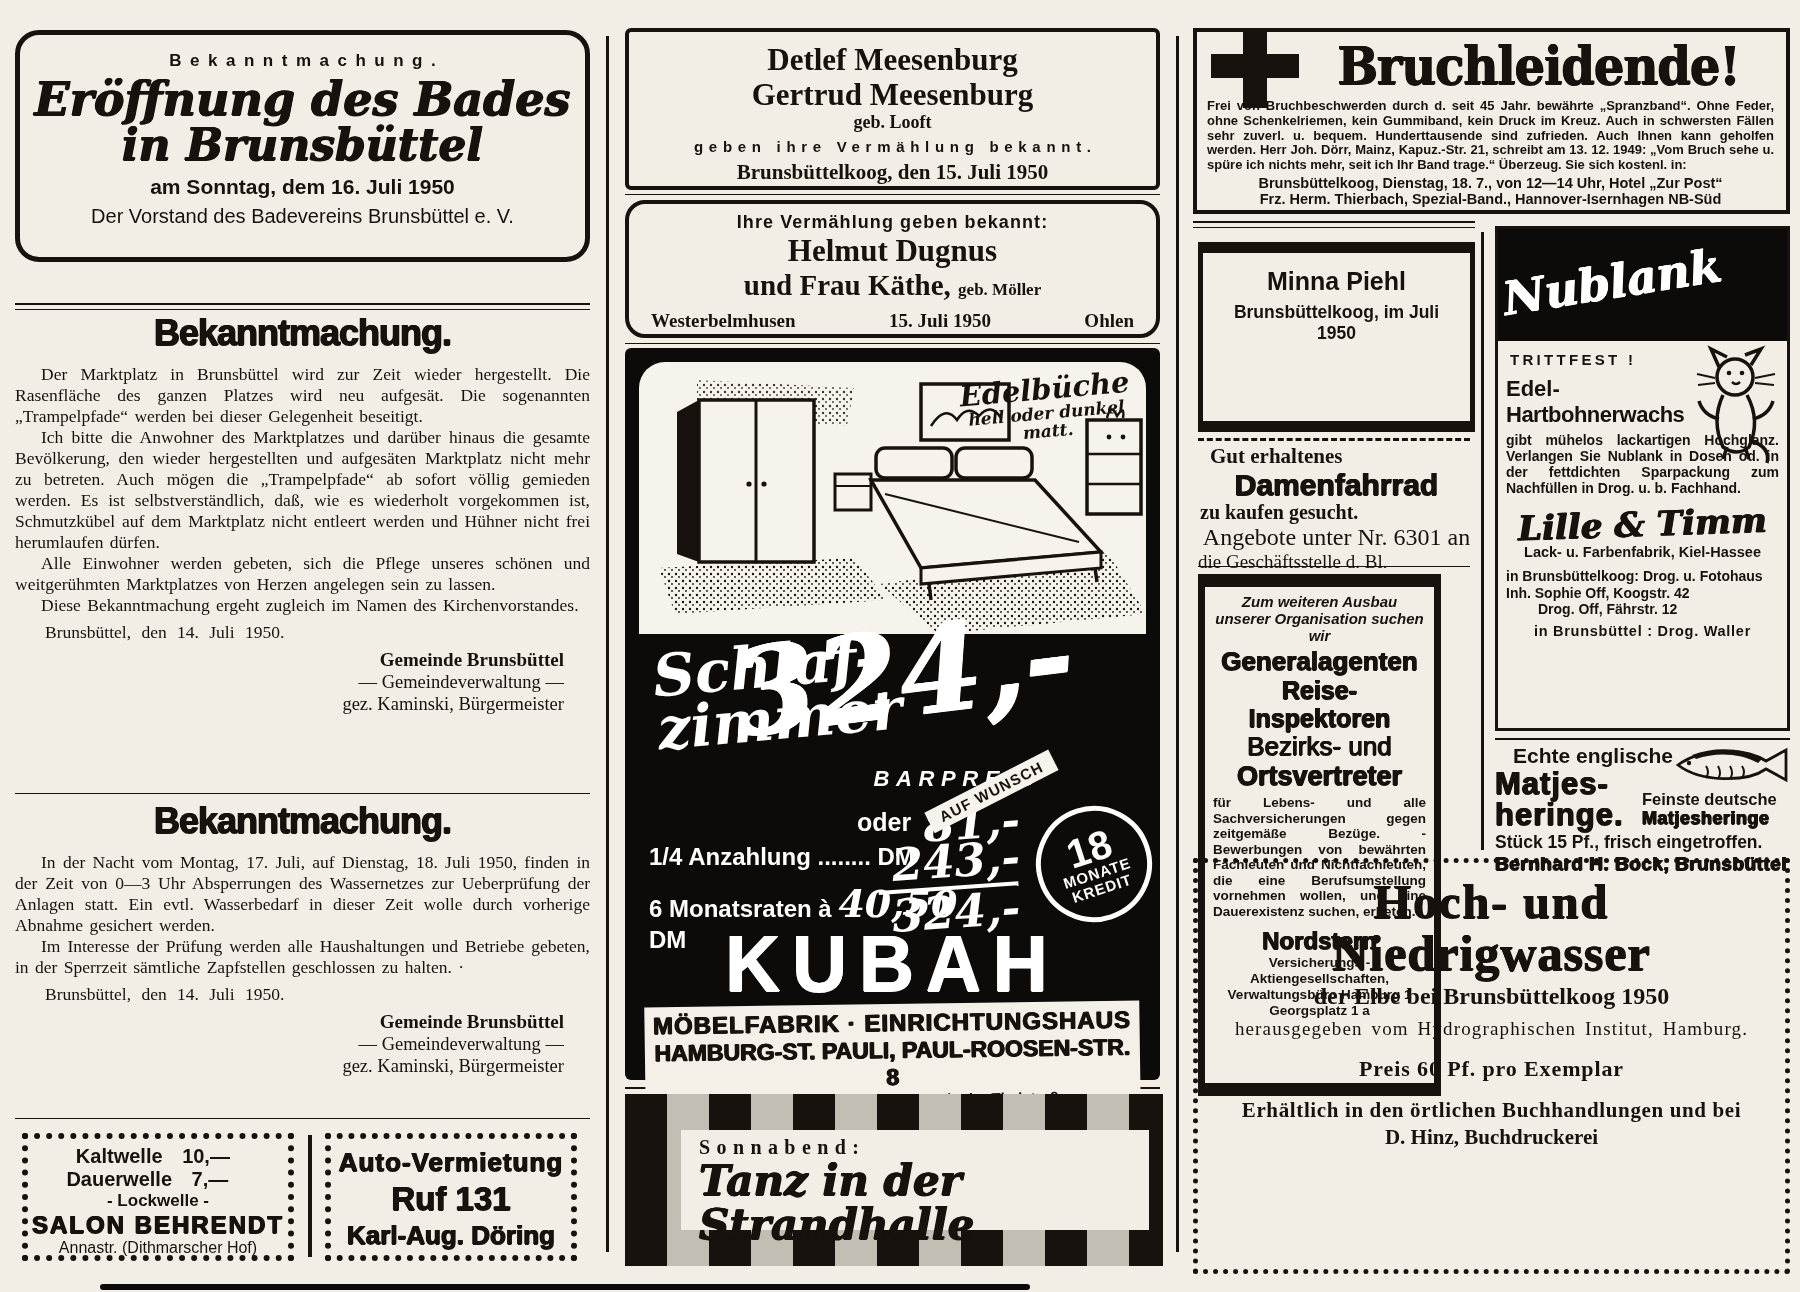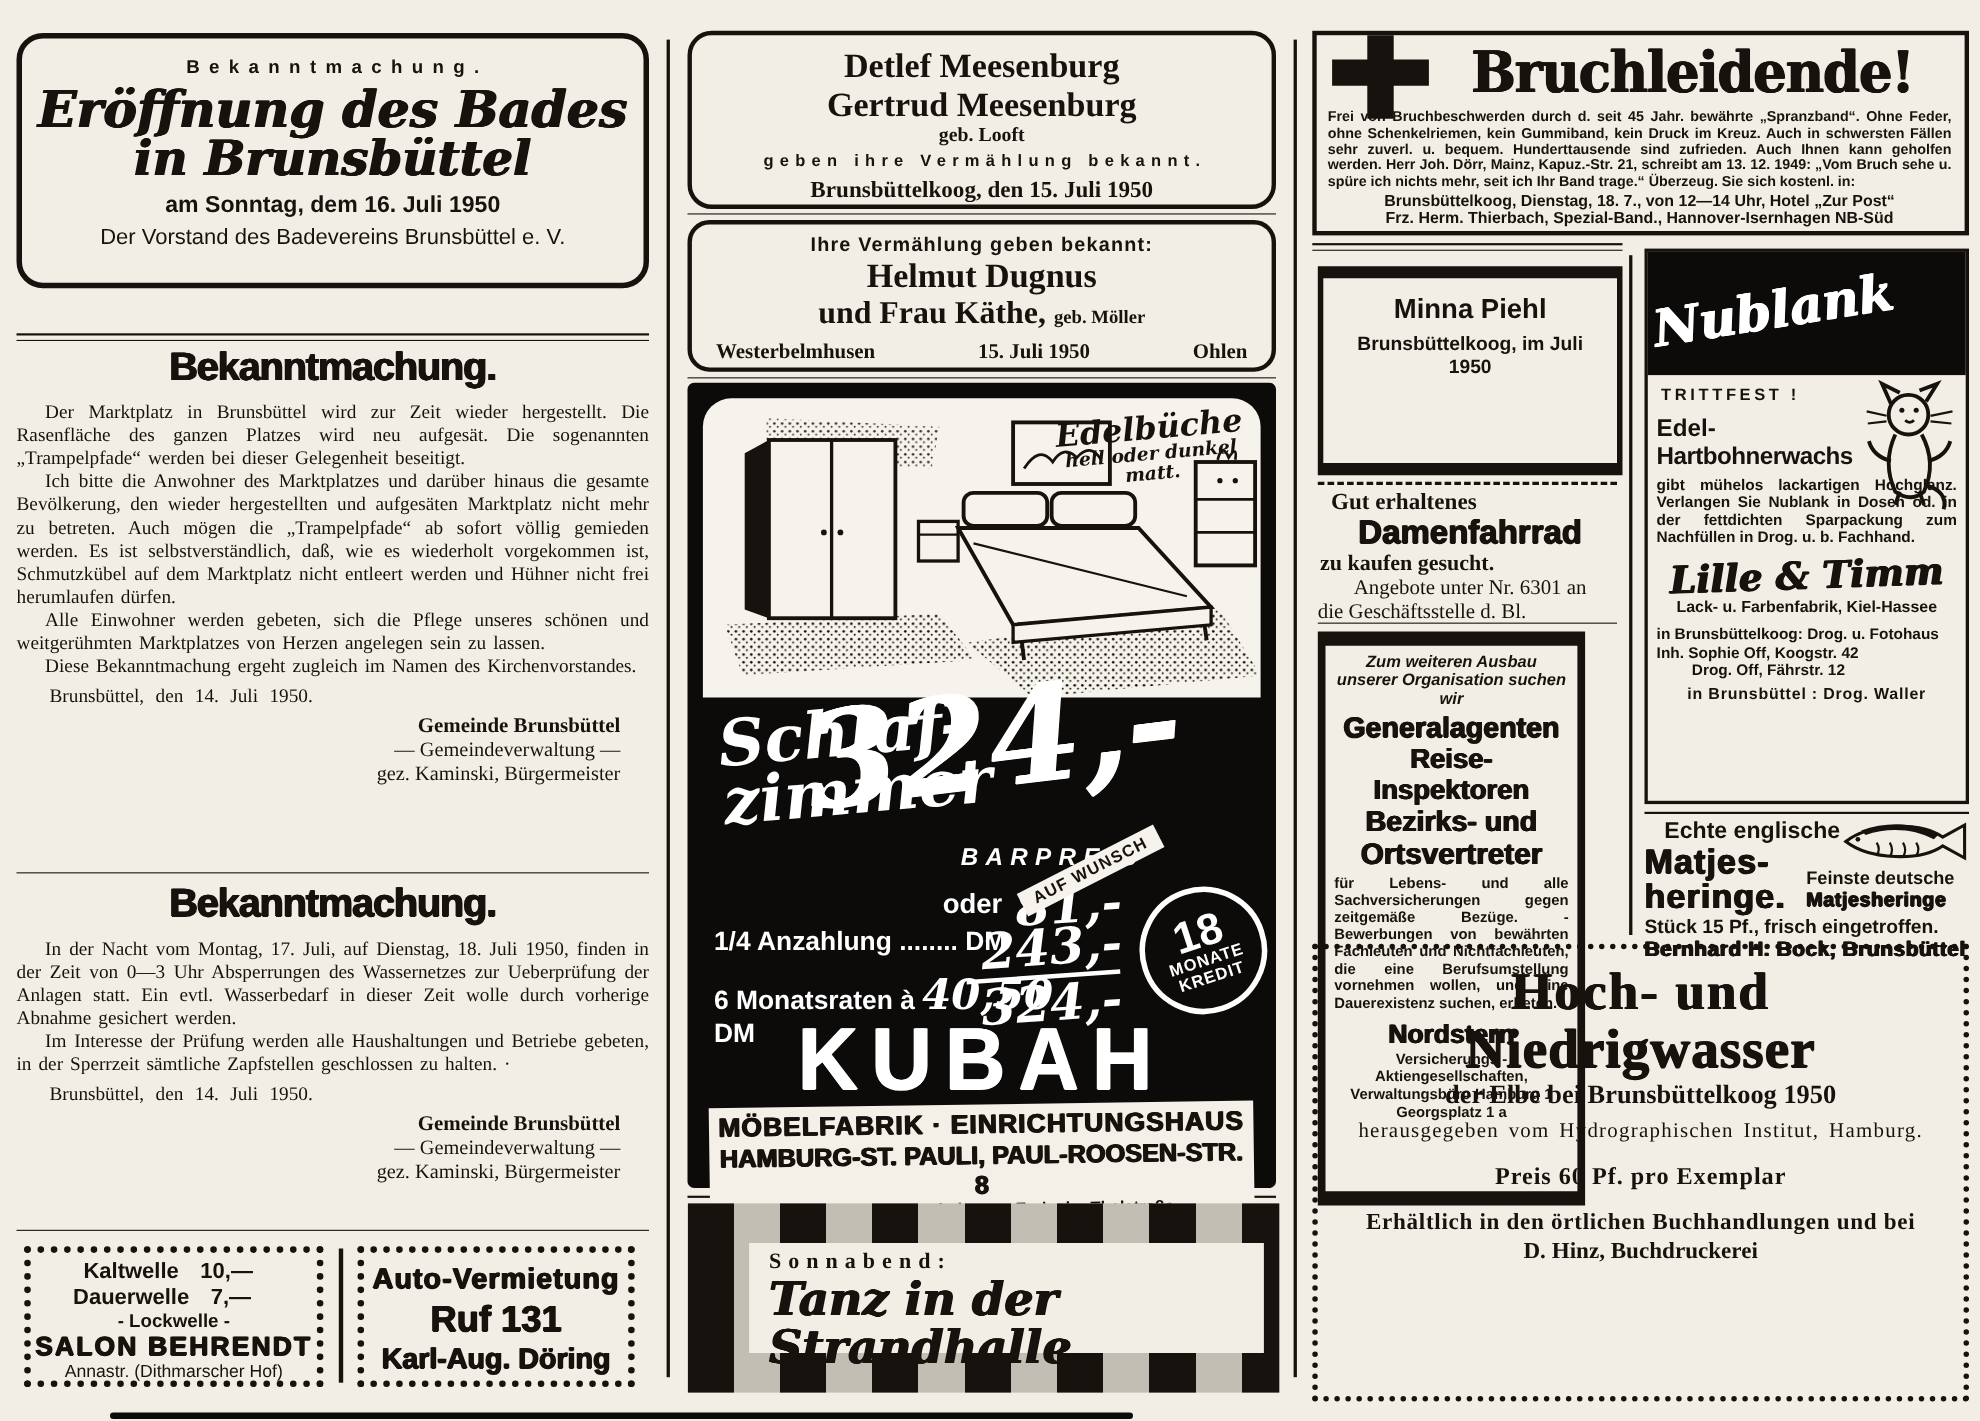--- a/index.html
+++ b/index.html
@@ -45,21 +45,21 @@
 
   .autoad { left:325px; top:1133px; width:252px; height:128px;
     border:6px dotted #17120d; text-align:center; padding-top:8px;
     font-family:"Liberation Sans",sans-serif; }
   .autoad .t { font-size:26px; font-weight:700; letter-spacing:1px; }
   .autoad .p { font-size:33px; font-weight:700; margin-top:2px; }
   .autoad .n { font-size:26px; font-weight:700; margin-top:2px; }
 
   
   .mees { left:625px; top:28px; width:535px; height:162px;
-    border:4px solid #17120d; border-radius:22px; text-align:center; padding-top:10px; }
+    border:4px solid #17120d; border-radius:6px; text-align:center; padding-top:10px; }
   .mees .n1a, .mees .n2a { font-size:31px; font-weight:700; line-height:35px; }
   .mees .nee { font-size:18px; font-weight:700; line-height:20px;text-align:center; }
   .mees .ln { font:700 15px "Liberation Sans",sans-serif; letter-spacing:.38em; text-indent:.38em; margin-top:6px; }
   .mees .pl { font-size:21px; font-weight:700; margin-top:5px; }
 
   .dug { left:625px; top:200px; width:535px; height:138px;
     border:4px solid #17120d; border-radius:20px; text-align:center; padding:8px 22px 0 22px; }
   .dug .in { font:700 18px "Liberation Sans",sans-serif; letter-spacing:.06em; }
   .dug .n1a { font-size:31px; font-weight:700; line-height:36px; }
   .dug .n2a { font-size:29px; font-weight:700; line-height:32px; }
@@ -130,29 +130,29 @@
   .piehl { position:absolute; left:0; top:0; width:277px; height:190px;
     border:5px solid #17120d; border-top-width:11px; border-bottom-width:11px;
     padding:10px 10px 0 10px; }
   .piehl .body { font:700 16.5px/21.5px "Liberation Sans",sans-serif; text-align:justify; }
   .piehl .nm { font:700 25px "Liberation Sans",sans-serif; text-align:center; margin-top:4px; }
   .piehl .pl { font:700 17.5px "Liberation Sans",sans-serif; text-align:center; margin-top:6px; }
   .fahrrad { position:absolute; left:0; top:202px; width:277px; }
   .fahrrad .l1 { font:700 21px "Liberation Serif",serif; margin-left:12px; }
   .fahrrad .l2 { font:700 30px "Liberation Sans",sans-serif; text-align:center; line-height:32px; }
   .fahrrad .l3 { font:700 20px "Liberation Serif",serif; margin-left:2px; }
-  .fahrrad .l4 { font-size:19px; text-align:center; }
+  .fahrrad .l4 { font-size:24px; text-align:center; }
   .fahrrad .l5 { font-size:19px; }
   .general { position:absolute; left:0; top:332px; width:243px; height:522px;
     border:7px solid #17120d; border-top-width:13px; border-bottom-width:13px;
     padding:6px 8px 0 8px; font-family:"Liberation Sans",sans-serif; }
   .general .intro { font:italic 700 15px/17px "Liberation Sans",sans-serif; text-align:center; }
   .general .h1 { font-size:26px; font-weight:700; text-align:center; line-height:29px; margin-top:3px; }
   .general .h2 { font-size:25px; font-weight:700; text-align:center; line-height:28px; }
-  .general .h3 { font-size:26px; font-weight:700; text-align:center; line-height:29px; }
+  .general .h3 { font-size:26px; font-weight:400; text-align:center; line-height:29px; }
   .general .h4 { font-size:27px; font-weight:700; text-align:center; line-height:30px; }
   .general .body { font:700 13.5px/15.5px "Liberation Sans",sans-serif; text-align:justify; margin-top:4px; }
   .general .brand { font-size:24px; font-weight:700; text-align:center; margin-top:8px; }
   .general .s1,.general .s2,.general .s3 { font:700 13.5px/16px "Liberation Sans",sans-serif; text-align:center; }
 
   .subB { position:absolute; left:302px; top:226px; width:295px; }
   .nublank { position:absolute; left:0; top:0; width:295px; height:505px; border:3px solid #17120d;
     font-family:"Liberation Sans",sans-serif; }
   .nublank .logo { height:112px; background:#0d0b09; overflow:hidden; position:relative; }
   .nublank .logo span { position:absolute; left:4px; top:26px; color:#fff; font-size:46px;

